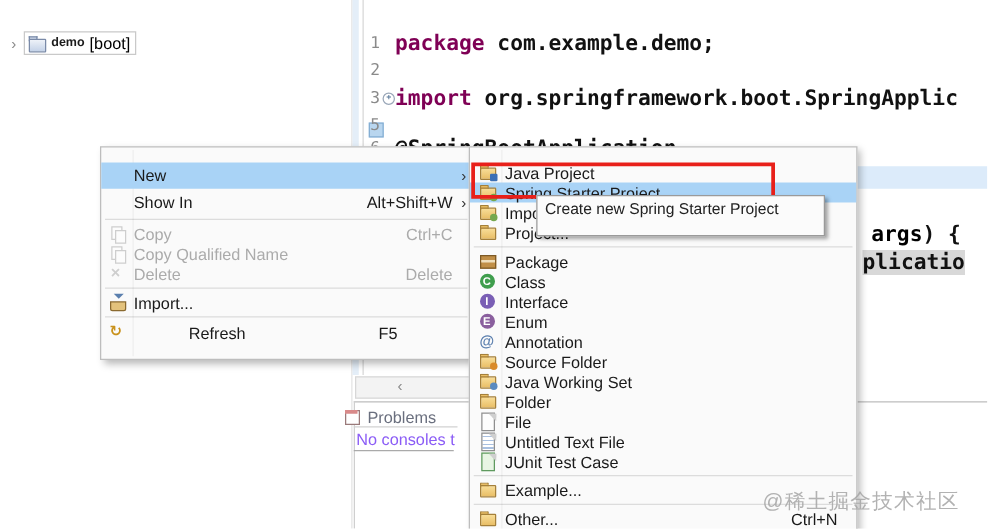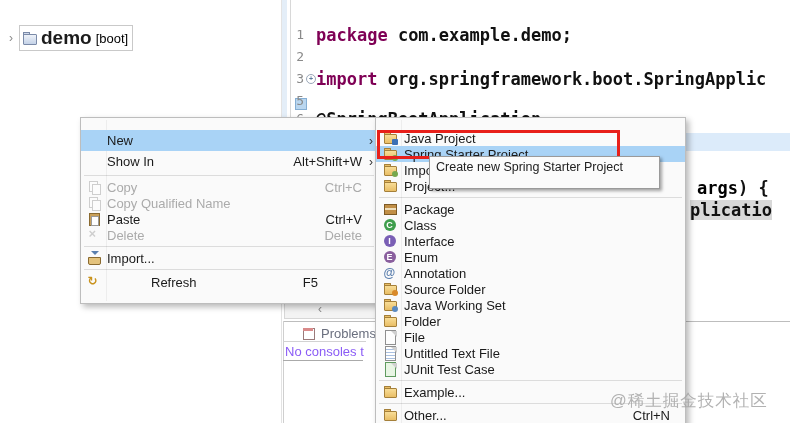--- a/index.html
+++ b/index.html
@@ -3,21 +3,21 @@
 <meta charset="utf-8">
 <style>
   html,body{margin:0;padding:0;background:#fff;}
   #app{position:relative;width:790px;height:423px;background:#ffffff;overflow:hidden;
        font-family:"Liberation Sans",sans-serif;-webkit-font-smoothing:antialiased;}
 
   
   .explorer-item{position:absolute;left:6px;top:25px;display:flex;align-items:center;gap:3px;}
   .tree-chevron{color:#8a8a8a;font-size:12px;width:10px;text-align:center;}
   .explorer-focus{display:flex;align-items:center;gap:4px;border:1px solid #c9c9c9;padding:1px 4px 1px 2px;background:#fff;}
-  .proj-label{font-size:19px;color:#1c1c1c;font-weight:600;}
+  .proj-label{font-size:10px;color:#1c1c1c;font-weight:600;}
   .proj-decor{font-size:13px;color:#000000;}
 
   
   .editor-divider{position:absolute;left:281px;top:0;width:1px;height:423px;background:#e3e3e3;}
   .annot-strip{position:absolute;left:282px;top:0;width:5px;height:300px;background:#e4eef8;}
   .ruler-line{position:absolute;left:290px;top:0;width:1px;height:300px;background:#d8d8d8;}
   .range-indicator{position:absolute;left:295px;top:98px;width:10px;height:10px;background:#b9d6ef;border:1px solid #85aed3;}
   .current-line{position:absolute;left:282px;top:133px;width:508px;height:18px;background:#dcebfa;}
   .code-row{position:absolute;left:290px;display:flex;height:22px;align-items:flex-start;}
   .gutter-num{width:14px;text-align:right;font:13px/22px "DejaVu Sans Mono",monospace;color:#8a8a8a;flex:none;}
@@ -29,21 +29,21 @@
   .seg-plain{color:#111;}
   .seg-param{color:#000000;}
   .seg-occurrence{background:#d8d8d8;color:#111;}
   .code-tail{position:absolute;font:bold 17px/20px "DejaVu Sans Mono",monospace;white-space:pre;}
 
   
   .hscroll{position:absolute;left:284px;top:301px;width:93px;height:16px;background:#f3f3f3;border:1px solid #d7d7d7;}
   .hscroll-left{position:absolute;left:33px;top:0px;color:#8a8a8a;font:12px/15px "Liberation Sans",sans-serif;}
   .panel-topline{position:absolute;left:283px;top:321px;width:507px;height:1px;background:#bdbdbd;}
   .panel-leftline{position:absolute;left:283px;top:321px;width:1px;height:102px;background:#cfcfcf;}
-  .problems-tab{position:absolute;left:302px;top:326px;display:flex;align-items:center;gap:4px;}
+  .problems-tab{position:absolute;left:275px;top:326px;display:flex;align-items:center;gap:4px;}
   .problems-label{font-size:13px;color:#6a6f7e;}
   .ic-problems{width:13px;height:13px;position:relative;flex:none;}
   .ic-problems::before{content:"";position:absolute;left:1px;top:1px;width:10px;height:10px;background:#fff;border:1px solid #9a7a7a;}
   .ic-problems::after{content:"";position:absolute;left:1px;top:1px;width:10px;height:3px;background:#d98a8a;}
   .tab-underline{position:absolute;left:283px;top:341px;width:83px;height:1px;background:#d2d2d2;}
   .console-msg{position:absolute;left:285px;top:344px;font-size:13px;color:#8b5cf6;}
   .msg-underline{position:absolute;left:283px;top:360px;width:80px;height:1px;background:#aaaaaa;}
 
   
   .menu{position:absolute;background:#fafafa;border:1px solid #bdbdbd;box-shadow:3px 3px 6px rgba(0,0,0,.28);
@@ -206,28 +206,20 @@
         <span class="marrow"></span>
       </div>
       <div class="mrow disabled">
         <span class="icon-slot">
           <span class="mi ic-copy-qualified"></span>
         </span>
         <span class="mlabel">Copy Qualified Name</span>
         <span class="msc"></span>
         <span class="marrow"></span>
       </div>
-      <div class="mrow">
-        <span class="icon-slot">
-          <span class="mi ic-paste"></span>
-        </span>
-        <span class="mlabel">Paste</span>
-        <span class="msc">Ctrl+V</span>
-        <span class="marrow"></span>
-      </div>
       <div class="mrow disabled">
         <span class="icon-slot">
           <span class="mi ic-delete"></span>
         </span>
         <span class="mlabel">Delete</span>
         <span class="msc">Delete</span>
         <span class="marrow"></span>
       </div>
       <div class="msep"></div>
       <div class="mrow">

